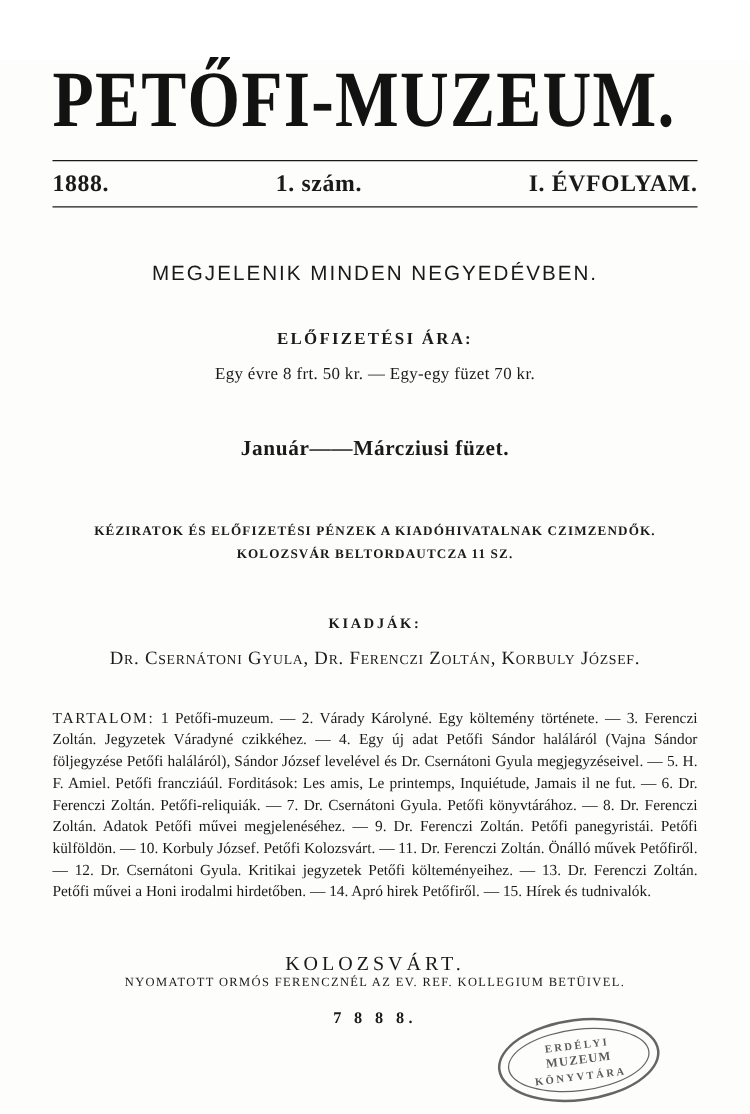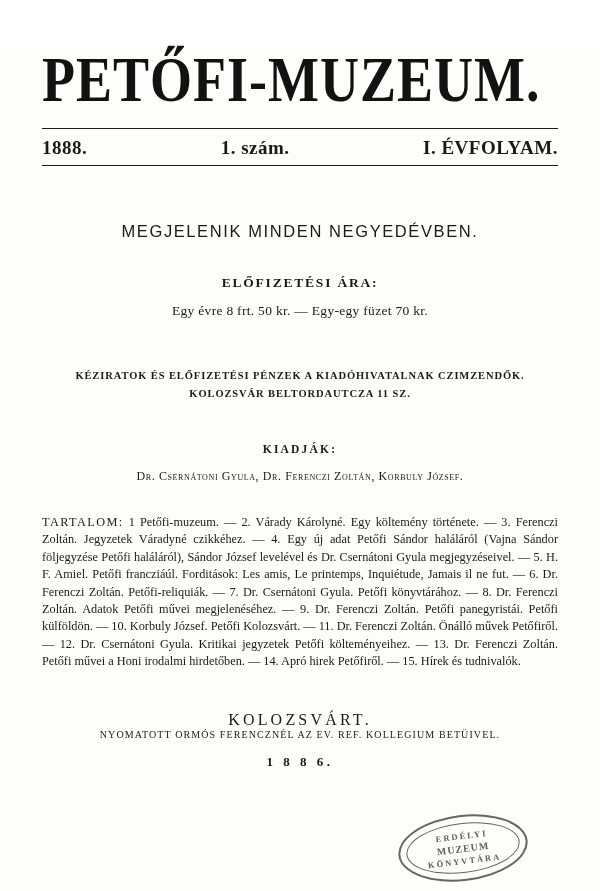--- a/index.html
+++ b/index.html
@@ -66,21 +66,21 @@
     border: 0;
     border-top: 1.5px solid #1a1a1a;
     margin: 6px 0 0 0;
   }
 
   
   .center-block {
     text-align: center;
   }
   .frequency {
-    margin-top: 56px;
+    margin-top: 44px;
     font-size: 16.5px;
     letter-spacing: 1.6px;
     font-family: "Liberation Sans", sans-serif;
     font-weight: normal;
     color: #1a1a1a;
   }
   .price-heading {
     margin-top: 34px;
     font-size: 13.5px;
     font-weight: bold;
@@ -107,21 +107,21 @@
     font-family: "Liberation Serif", serif;
   }
   .publishers-heading {
     margin-top: 40px;
     font-size: 11.5px;
     font-weight: bold;
     letter-spacing: 2.2px;
   }
   .publishers {
     margin-top: 14px;
-    font-size: 12px;
+    font-size: 15px;
     letter-spacing: 0.6px;
     font-variant: small-caps;
   }
 
   
   .contents {
     margin-top: 30px;
     font-size: 12.3px;
     line-height: 1.42;
     text-align: justify;
@@ -215,38 +215,39 @@
   </div>
 
   <hr class="rule-2">
 
   <div class="center-block">
     <div class="frequency">MEGJELENIK MINDEN NEGYEDÉVBEN.</div>
 
     <div class="price-heading">ELŐFIZETÉSI ÁRA:</div>
     <div class="price-line">Egy évre 8 frt. 50 kr. — Egy-egy füzet 70 kr.</div>
 
+    <div class="season">Január——Márcziusi füzet.</div>
 
     <div class="notice">
       <div>KÉZIRATOK ÉS ELŐFIZETÉSI PÉNZEK A KIADÓHIVATALNAK CZIMZENDŐK.</div>
       <div>KOLOZSVÁR BELTORDAUTCZA 11 SZ.</div>
     </div>
 
     <div class="publishers-heading">KIADJÁK:</div>
     <div class="publishers">Dr. Csernátoni Gyula, Dr. Ferenczi Zoltán, Korbuly József.</div>
   </div>
 
   <div class="contents">
     <span class="contents-indent"></span><span class="lead">TARTALOM:</span><span> 1 Petőfi-muzeum. — 2. Várady Károlyné. Egy költemény története. — 3. Ferenczi Zoltán. Jegyzetek Váradyné czikkéhez. — 4. Egy új adat Petőfi Sándor haláláról (Vajna Sándor följegyzése Petőfi haláláról), Sándor József levelével és Dr. Csernátoni Gyula megjegyzéseivel. — 5. H. F. Amiel. Petőfi francziáúl. Forditások: Les amis, Le printemps, Inquiétude, Jamais il ne fut. — 6. Dr. Ferenczi Zoltán. Petőfi-reliquiák. — 7. Dr. Csernátoni Gyula. Petőfi könyvtárához. — 8. Dr. Ferenczi Zoltán. Adatok Petőfi művei megjelenéséhez. — 9. Dr. Ferenczi Zoltán. Petőfi panegyristái. Petőfi külföldön. — 10. Korbuly József. Petőfi Kolozsvárt. — 11. Dr. Ferenczi Zoltán. Önálló művek Petőfiről. — 12. Dr. Csernátoni Gyula. Kritikai jegyzetek Petőfi költeményeihez. — 13. Dr. Ferenczi Zoltán. Petőfi művei a Honi irodalmi hirdetőben. — 14. Apró hirek Petőfiről. — 15. Hírek és tudnivalók.</span>
   </div>
 
   <div class="imprint">
     <div class="imprint-city">KOLOZSVÁRT.</div>
     <div class="imprint-printer">NYOMATOTT ORMÓS FERENCZNÉL AZ EV. REF. KOLLEGIUM BETÜIVEL.</div>
-    <div class="imprint-year">1 8 8 6.</div>
+    <div class="imprint-year">7 8 8 8.</div>
   </div>
 
   <div class="stamp">
     <div class="stamp-top">ERDÉLYI</div>
     <div class="stamp-mid">MUZEUM</div>
     <div class="stamp-bot">KÖNYVTÁRA</div>
   </div>
 
 </div>
 

